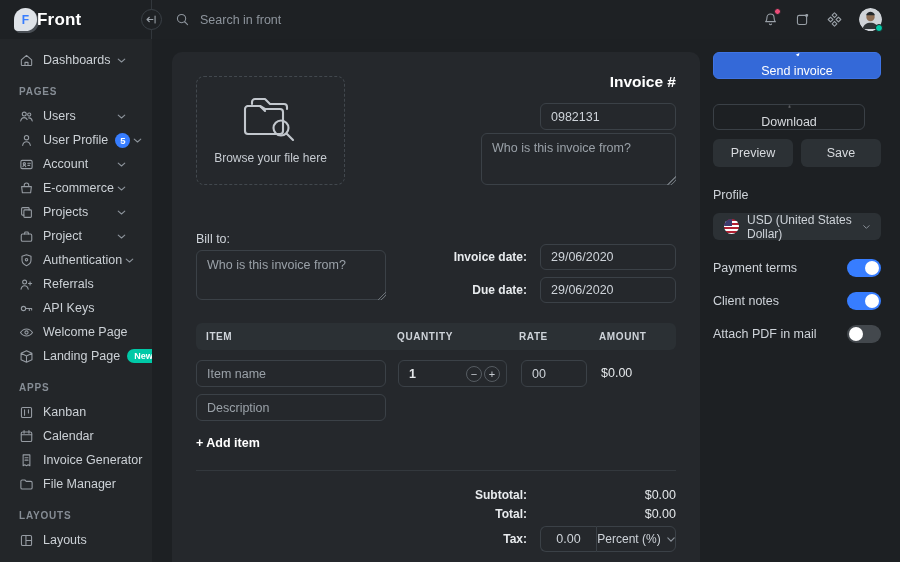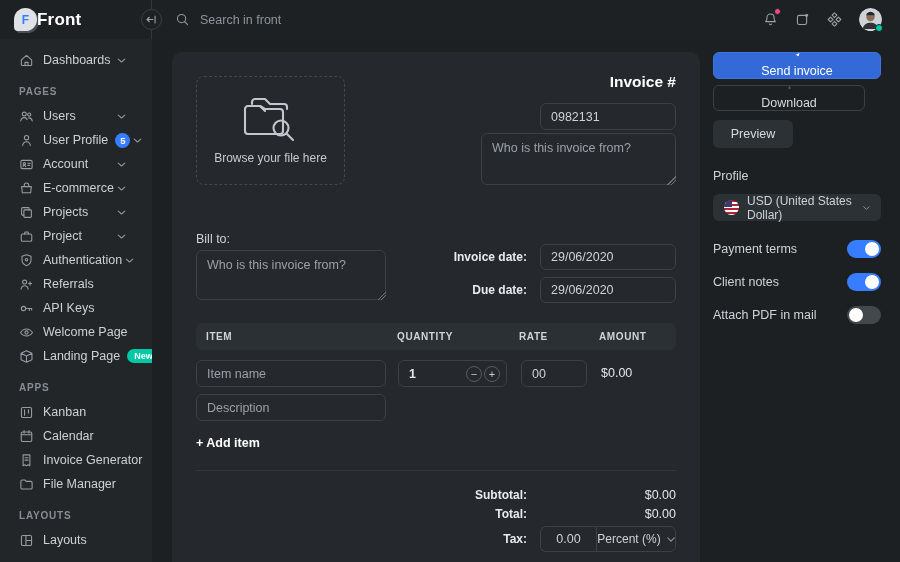--- a/index.html
+++ b/index.html
@@ -94,21 +94,21 @@
     border-radius:0 6px 6px 0; display:flex; align-items:center; justify-content:center; gap:6px;
     font-size:12px; color:#ced3d9; cursor:pointer; }
   .tax-input { border-radius:6px 0 0 6px; text-align:center; border-right:none; }
 
   
   .panel { position:absolute; left:713px; top:52px; width:168px; }
   .btn { display:flex; align-items:center; justify-content:center; gap:7px; border-radius:6px;
     font-size:12.5px; cursor:pointer; font-family:inherit;flex-direction:column; }
   .btn-send { width:168px; height:27px; background:#3469d8; color:#fff; border:1px solid #3f74e4; }
   .btn-download { width:152px; height:26px; background:transparent; border:1px solid #3a4046;
-    color:#d7dade; margin-top:6px; }
+    color:#d7dade; margin-top:25px; }
   .btn-half-row { display:flex; gap:8px; margin-top:9px; }
   .btn-soft { width:80px; height:28px; background:#2c3135; border:none; color:#d7dade; }
   .panel-label { font-size:12.5px; color:#ced3d9; margin-top:21px; }
   .currency-select { margin-top:11px; width:168px; height:27px; background:#2c3135; border-radius:6px;
     display:flex; align-items:center; padding:0 11px; gap:8px; font-size:12px; color:#ced3d9;
     cursor:pointer; }
   .currency-select .chev { margin-left:auto; color:#8d949c; }
   .toggle-row { display:flex; align-items:center; margin-top:15px; height:18px; }
   .toggle-row .t-label { font-size:12.5px; color:#ced3d9; }
   .toggle { margin-left:auto; width:34px; height:18px; border-radius:9px; background:#43484d;
@@ -426,20 +426,21 @@
 
   <button class="btn btn-download">
     <svg class="ic" viewBox="0 0 16 16" style="width:13px;height:13px">
         <path d="M3 10.5v2.3h10v-2.3 M8 2.5v7.3 M5.2 7.2 8 9.8l2.8-2.6"></path>
       </svg>
     <span>Download</span>
   </button>
 
   <div class="btn-half-row">
     <button class="btn btn-soft">Preview</button>
+    <button class="btn btn-soft">Save</button>
   </div>
 
   <div class="panel-label">Profile</div>
   <div class="currency-select">
     <span class="flag"></span>
     <span>USD (United States Dollar)</span>
     <svg class="chev" width="9" height="6" viewBox="0 0 10 6" style="stroke:#8d949c;fill:none;stroke-width:1.4;stroke-linecap:round">
         <path d="M1 1l4 4 4-4"></path>
       </svg>
   </div>

